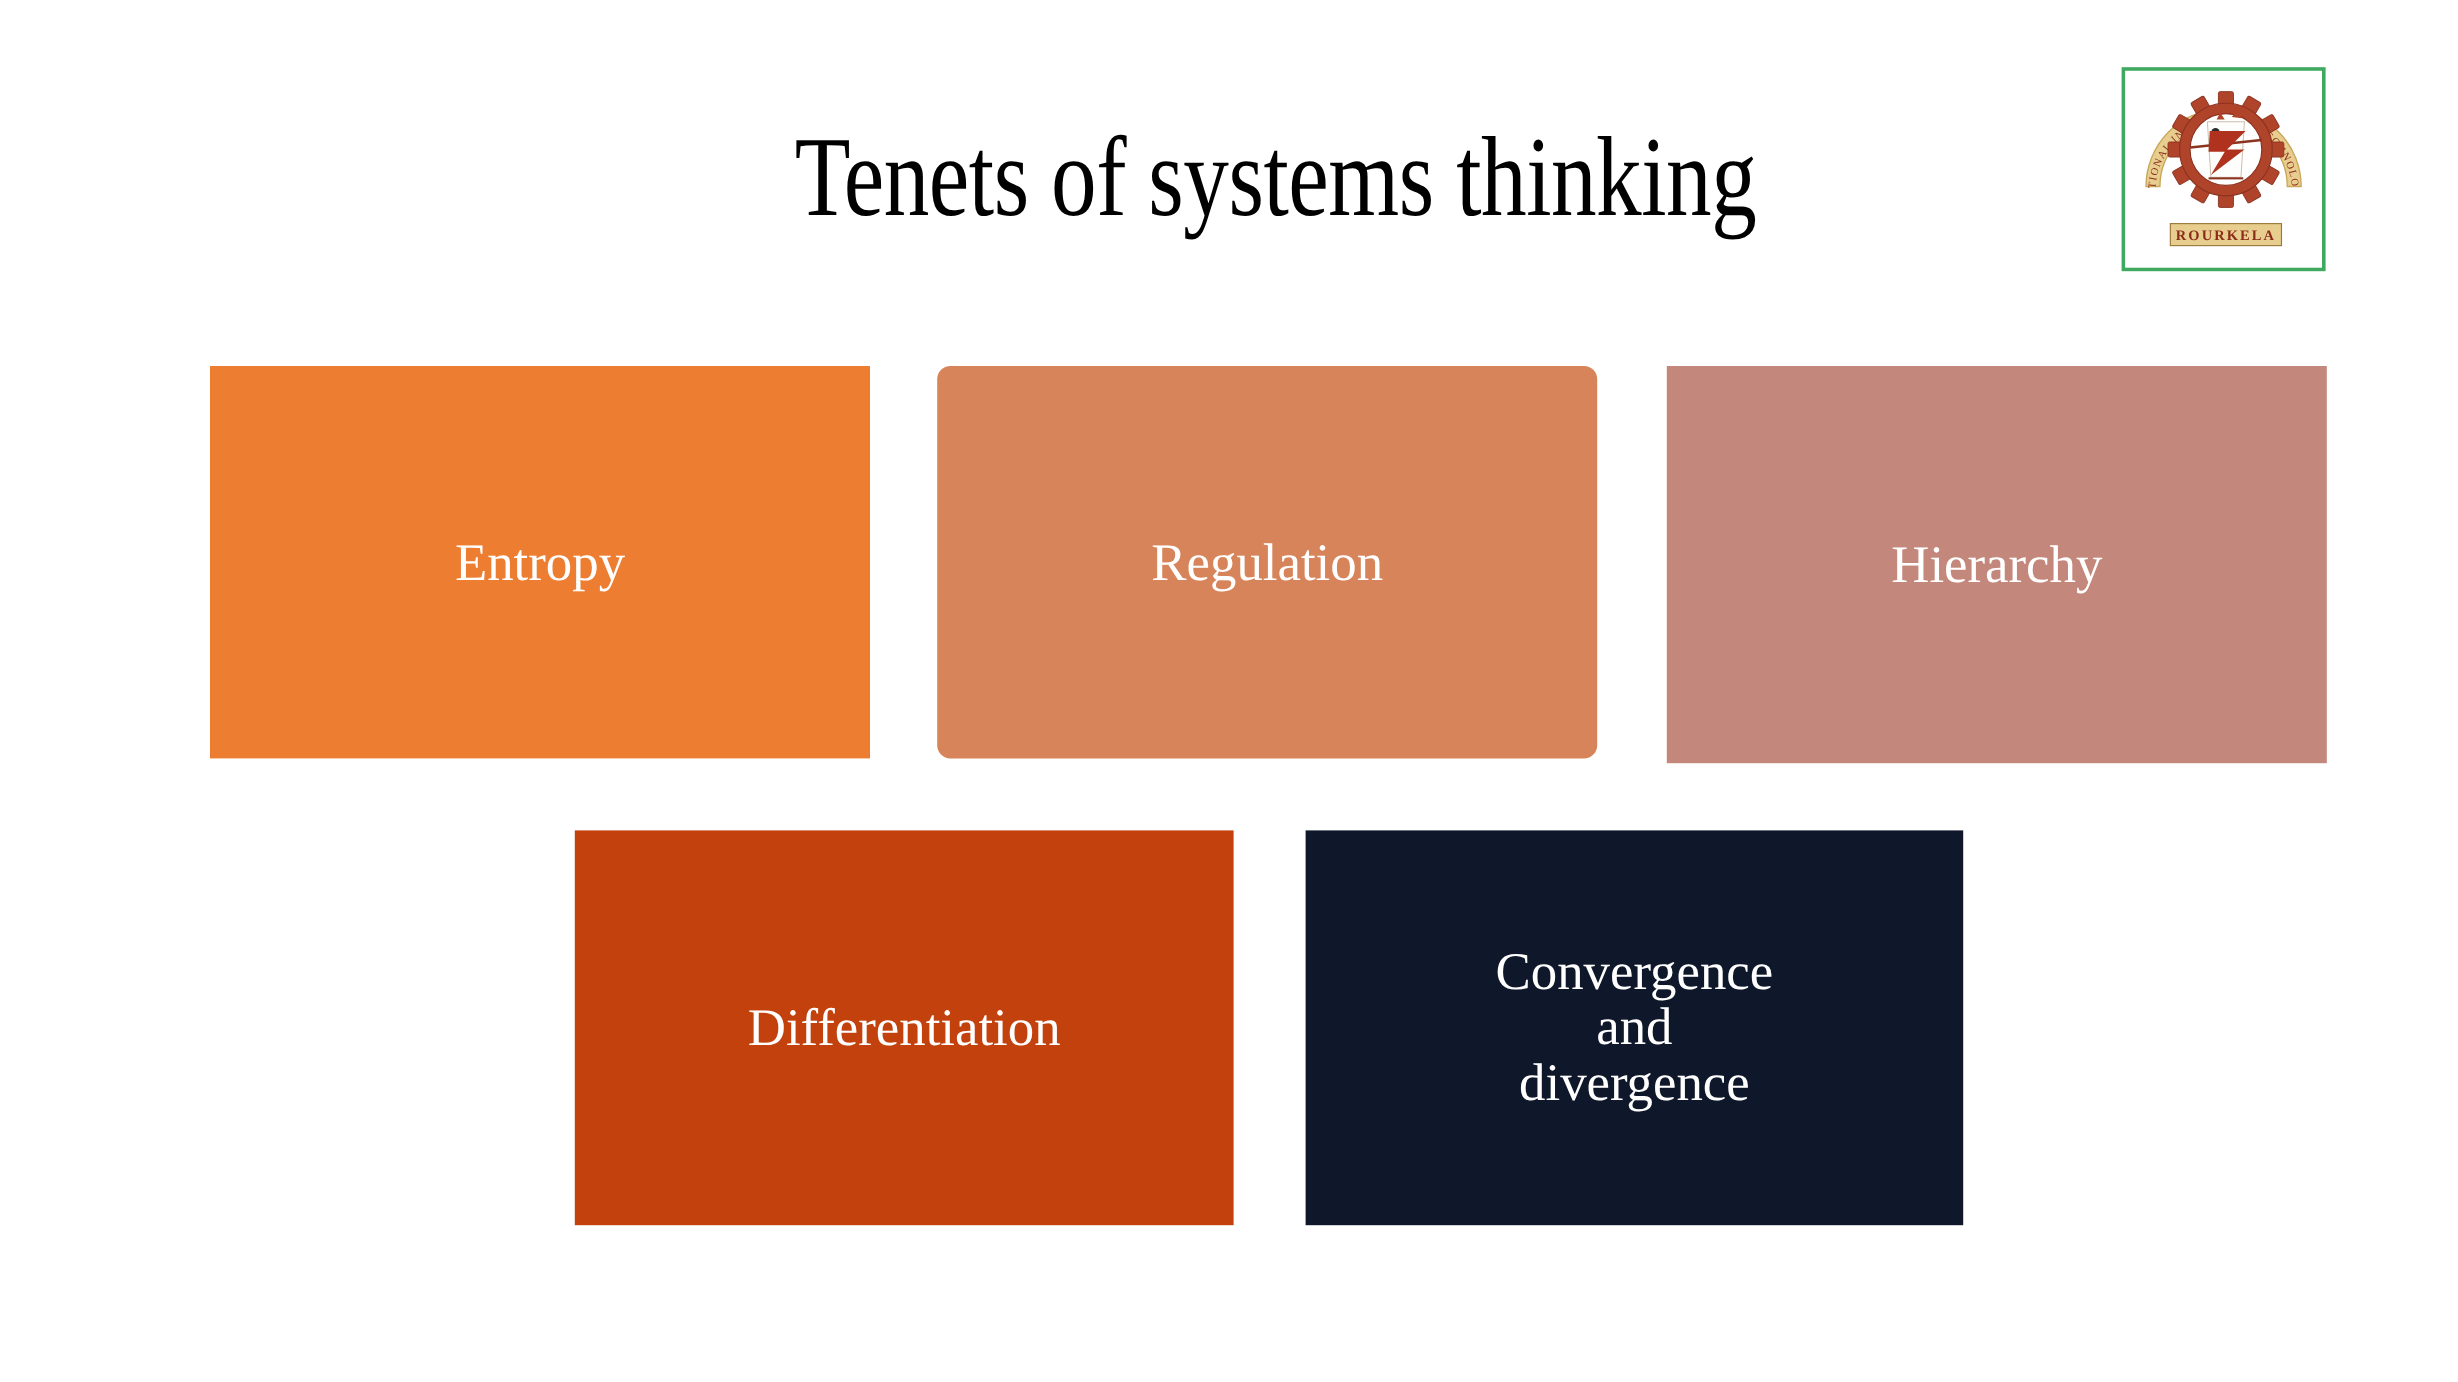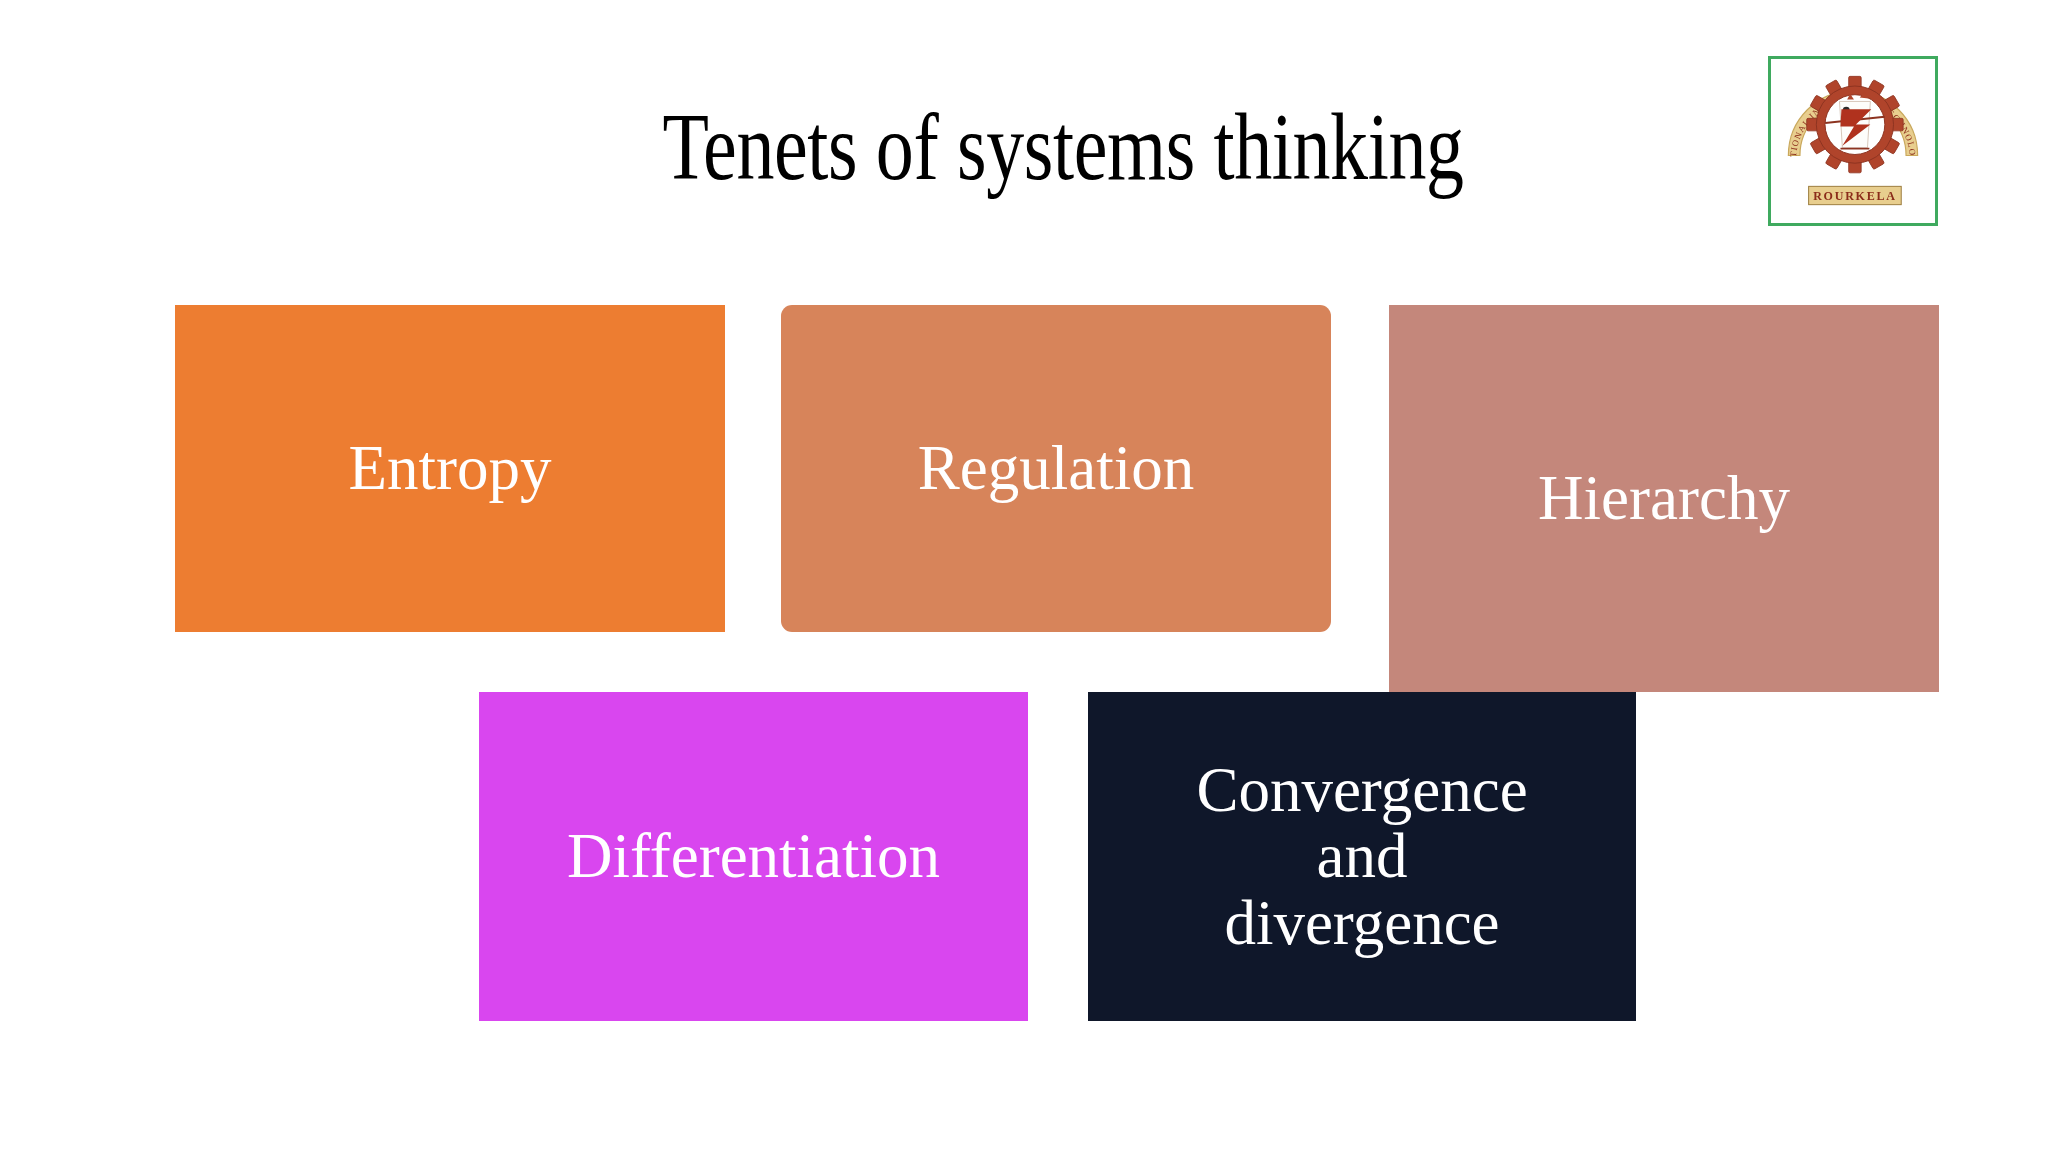--- a/index.html
+++ b/index.html
@@ -68,36 +68,36 @@
     text-align: center;
     color: #ffffff;
     font-family: "Liberation Serif", "DejaVu Serif", serif;
     font-weight: 400;
     box-sizing: border-box;
   }
   .tenet-label {
     display: block;
     width: 100%;
     padding: 0 10px;
-    font-size: 63px;
+    font-size: 44px;
     line-height: 1.12;
     color: #ffffff;
     white-space: pre-line;
   }
 
   #box-entropy {
     left: 142px;  top: 305px;  width: 550px;  height: 327px;
     background: #ED7D31;
   }
   #box-regulation {
     left: 748px;  top: 305px;  width: 550px;  height: 327px;
     background: #D7845A;
   }
   #box-hierarchy {
-    left: 1356px; top: 305px;  width: 550px;  height: 387px;
+    left: 1356px; top: 305px;  width: 550px;  height: 331px;
     background: #C4877B;
   }
   #box-differentiation {
     left: 446px;  top: 692px;  width: 549px;  height: 329px;
     background: #B3918F;
   }
   #box-convergence {
     left: 1055px; top: 692px;  width: 548px;  height: 329px;
     background: #A6A6A6;
   }
@@ -171,21 +171,21 @@
   </div>
 
   <div class="tenet-box" id="box-regulation" style="background: rgb(215, 132, 90); border-radius: 11px;">
     <span class="tenet-label" style="color: rgb(255, 255, 255);">Regulation</span>
   </div>
 
   <div class="tenet-box" id="box-hierarchy" style="background: rgb(196, 135, 123);">
     <span class="tenet-label" style="color: rgb(255, 255, 255);">Hierarchy</span>
   </div>
 
-  <div class="tenet-box" id="box-differentiation" style="background: #d946ef;">
+  <div class="tenet-box" id="box-differentiation" style="background: #c2410c;">
     <span class="tenet-label" style="color: rgb(255, 255, 255);">Differentiation</span>
   </div>
 
   <div class="tenet-box" id="box-convergence" style="background: #0f172a;">
     <span class="tenet-label" style="color: rgb(255, 255, 255);">Convergence
 and
 divergence</span>
   </div>
 
 </div>

